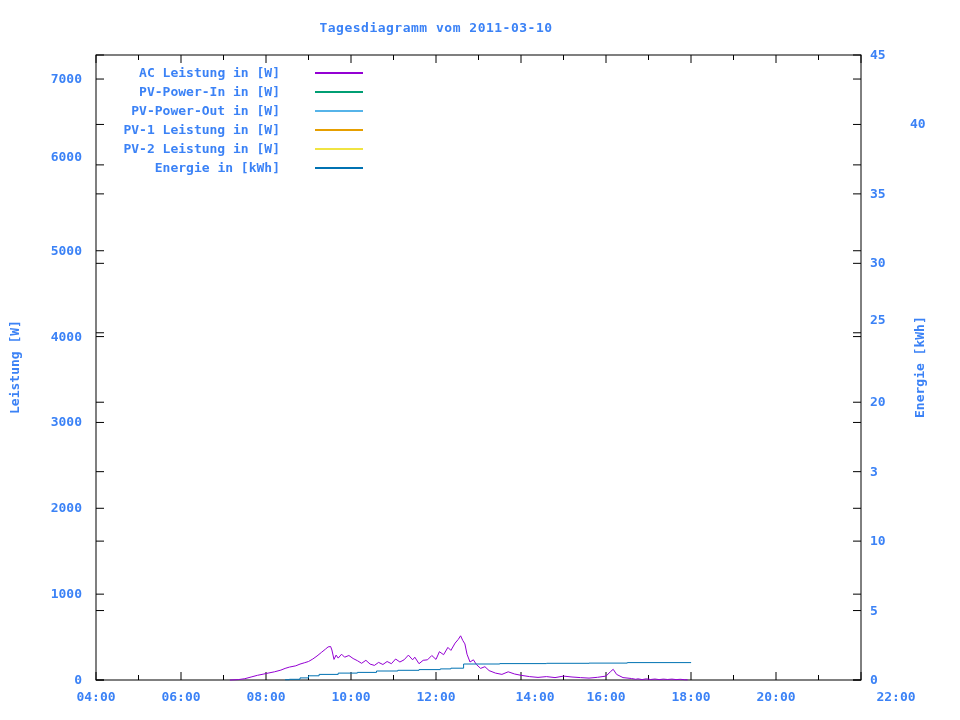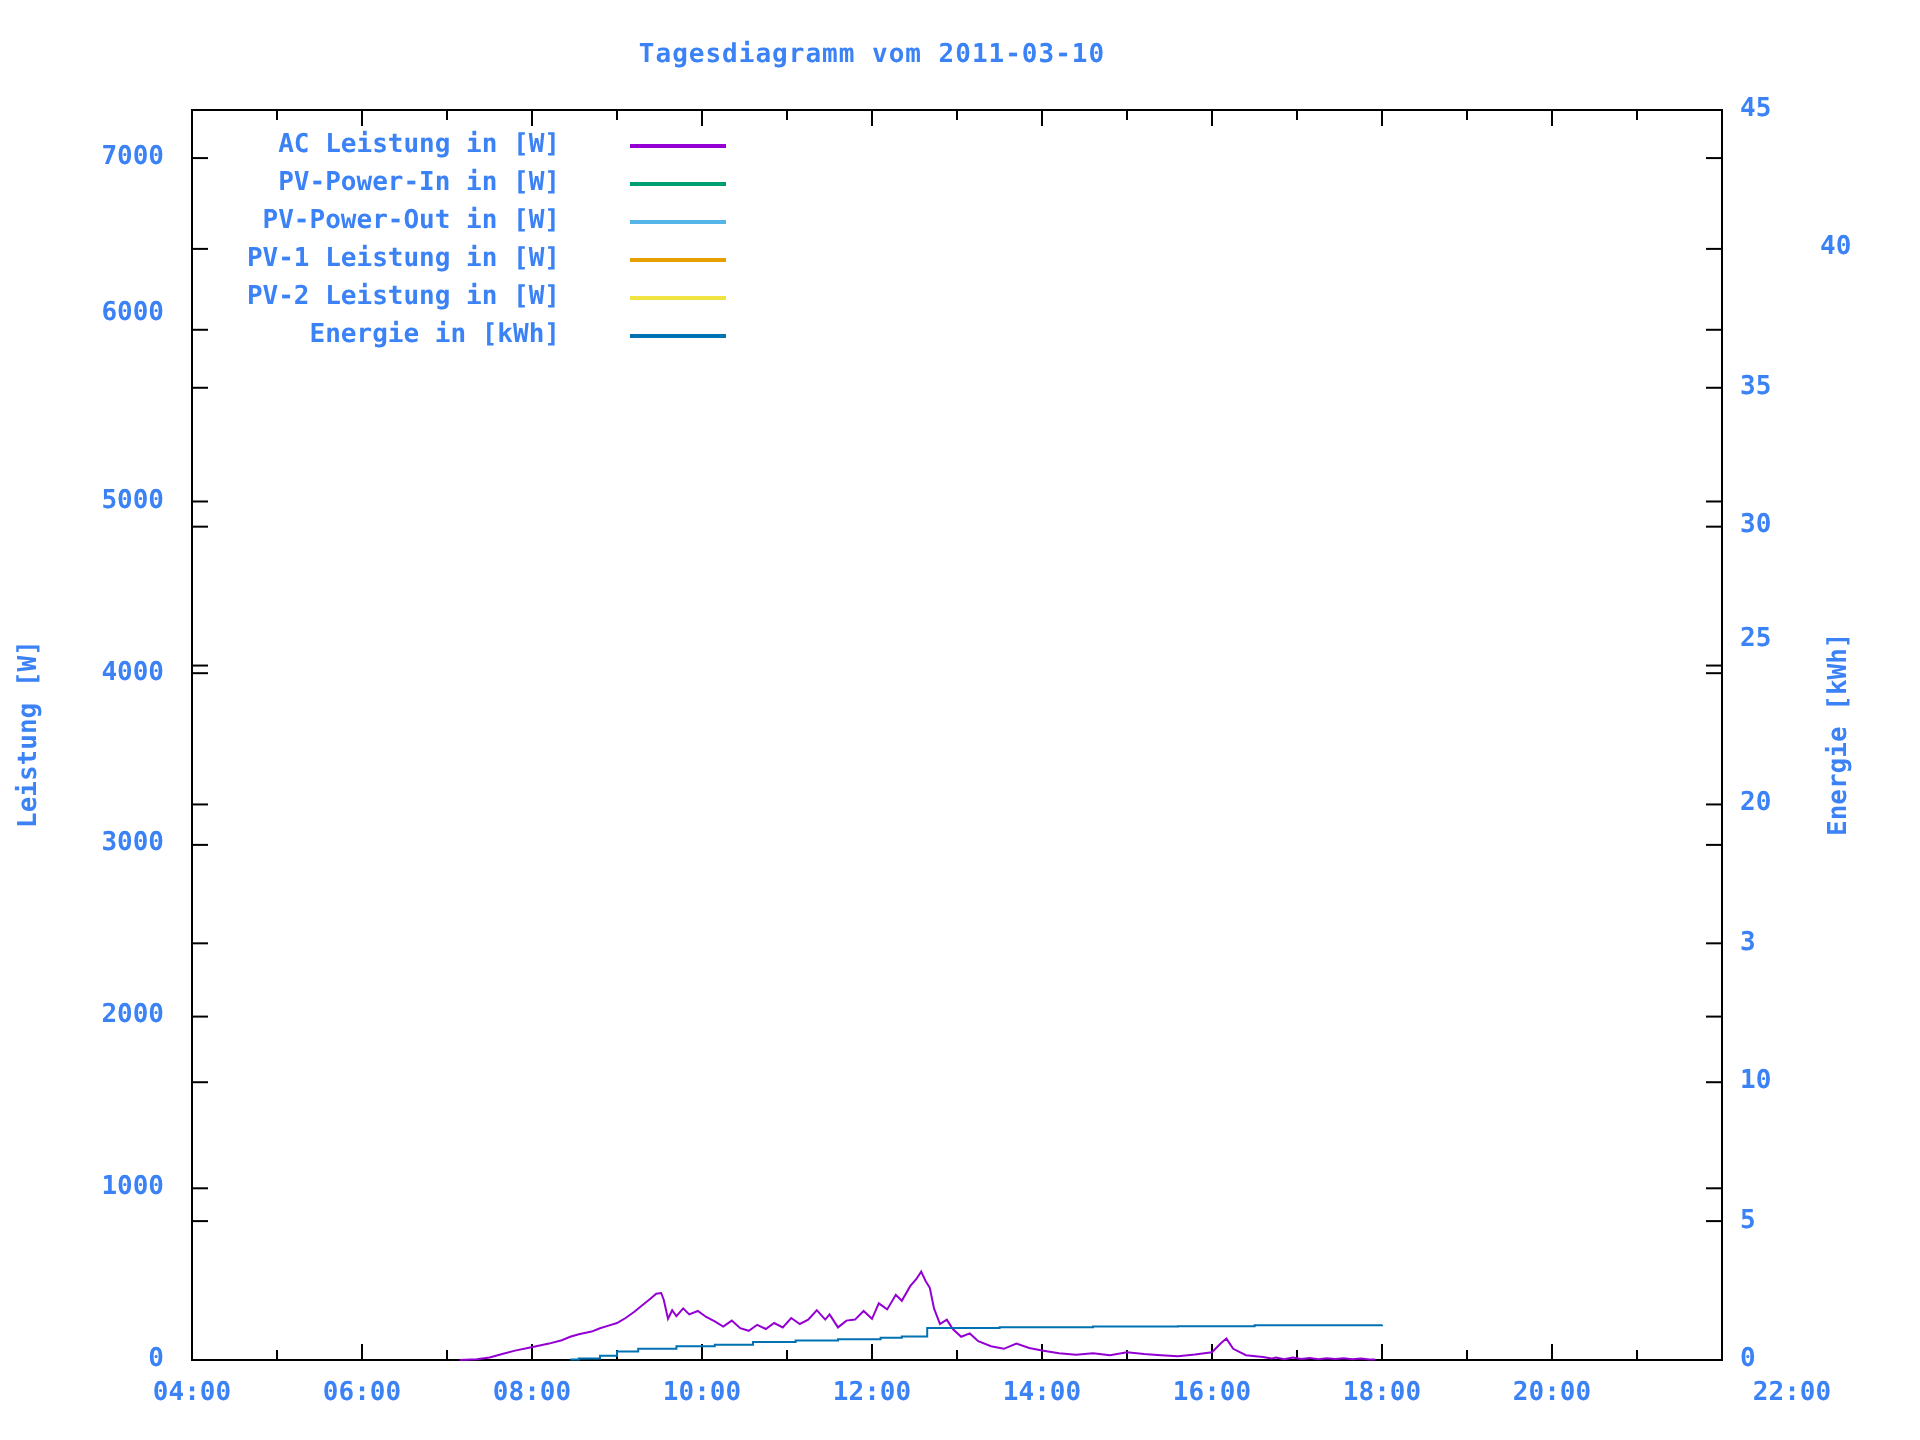--- a/index.html
+++ b/index.html
@@ -120,21 +120,21 @@
       <path d="M229.9 680.0 L238.4 679.6 L244.8 678.7 L251.1 677.0 L257.5 675.3 L263.9 674.0 L268.1 673.1 L274.5 671.8 L280.9 670.1 L285.1 668.4 L289.4 667.1 L295.8 665.8 L300.0 664.1 L304.3 662.8 L308.5 661.5 L312.8 659.0 L317.0 656.0 L321.3 652.5 L325.5 649.1 L328.1 646.9 L330.6 646.5 L331.9 650.0 L334.0 659.4 L336.1 655.1 L338.2 658.1 L341.6 654.2 L344.6 657.2 L348.9 655.5 L353.1 658.5 L357.4 660.7 L361.6 663.3 L365.9 660.3 L370.1 664.1 L374.4 665.4 L378.6 662.4 L382.9 664.5 L387.1 661.5 L391.4 663.7 L395.6 659.0 L399.9 662.0 L404.1 659.8 L408.4 655.1 L412.6 659.8 L414.8 657.2 L419.0 663.7 L423.2 660.3 L427.5 659.8 L431.8 655.5 L436.0 659.4 L439.4 651.7 L443.6 654.7 L447.9 647.4 L450.9 650.4 L455.1 643.1 L458.1 639.6 L460.6 635.8 L462.8 640.5 L464.9 643.9 L467.0 654.2 L470.0 662.0 L473.4 659.8 L476.4 664.5 L480.6 668.4 L484.9 666.7 L489.1 670.6 L495.5 673.1 L501.9 674.4 L508.2 671.8 L514.6 674.0 L521.0 675.3 L529.5 676.6 L538.0 677.4 L546.5 676.6 L555.0 677.6 L563.5 676.1 L572.0 677.0 L580.5 677.6 L589.0 678.1 L597.5 677.3 L606.0 676.1 L610.3 671.8 L613.2 669.3 L616.6 674.4 L623.0 677.6 L631.5 678.5 L635.8 679.3 L637.9 678.8 L642.1 679.6 L646.4 678.8 L650.6 679.5 L654.9 679.0 L659.1 679.6 L663.4 679.1 L667.6 679.5 L671.9 679.1 L676.1 679.6 L680.4 679.3 L684.6 679.7 L687.6 679.8" fill="none" stroke="#9400d3" stroke-width="1"></path>
       <path d="M285.1 679.7 H289.4 V679.3 H300.0 V677.9 H308.5 V675.8 H319.1 V674.4 H338.2 V673.1 H357.4 V672.4 H376.5 V671.0 H397.8 V670.3 H419.0 V669.6 H440.3 V668.9 H450.9 V668.2 H463.6 V664.0 H499.8 V663.6 H546.5 V663.3 H589.0 V663.1 H627.3 V662.6 H691.0 V662.4" fill="none" stroke="#0072b2" stroke-width="1"></path>
     </svg>
 
   <div id="labels-layer">
       <div class="tick-label xlab" style="left: 74px;">04:00</div>
       <div class="tick-label xlab" style="left: 159px;">06:00</div>
       <div class="tick-label xlab" style="left: 244px;">08:00</div>
       <div class="tick-label xlab" style="left: 329px;">10:00</div>
       <div class="tick-label xlab" style="left: 414px;">12:00</div>
-      <div class="tick-label xlab" style="left: 499px;">14:00</div>
+      <div class="tick-label xlab" style="left: 513px;">14:00</div>
       <div class="tick-label xlab" style="left: 584px;">16:00</div>
       <div class="tick-label xlab" style="left: 669px;">18:00</div>
       <div class="tick-label xlab" style="left: 754px;">20:00</div>
       <div class="tick-label xlab" style="left: 874px; text-align: center;">22:00</div>
       <div class="tick-label ylab-l" style="top: 673px;">0</div>
       <div class="tick-label ylab-l" style="top: 587.148px; text-align: right;">1000</div>
       <div class="tick-label ylab-l" style="top: 501.297px;">2000</div>
       <div class="tick-label ylab-l" style="top: 415.445px;">3000</div>
       <div class="tick-label ylab-l" style="top: 329.593px;">4000</div>
       <div class="tick-label ylab-l" style="top: 243.742px;">5000</div>

